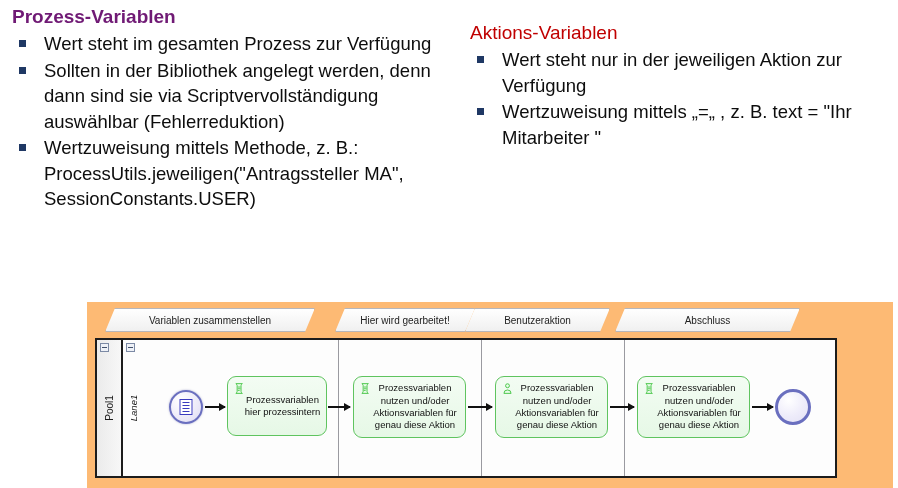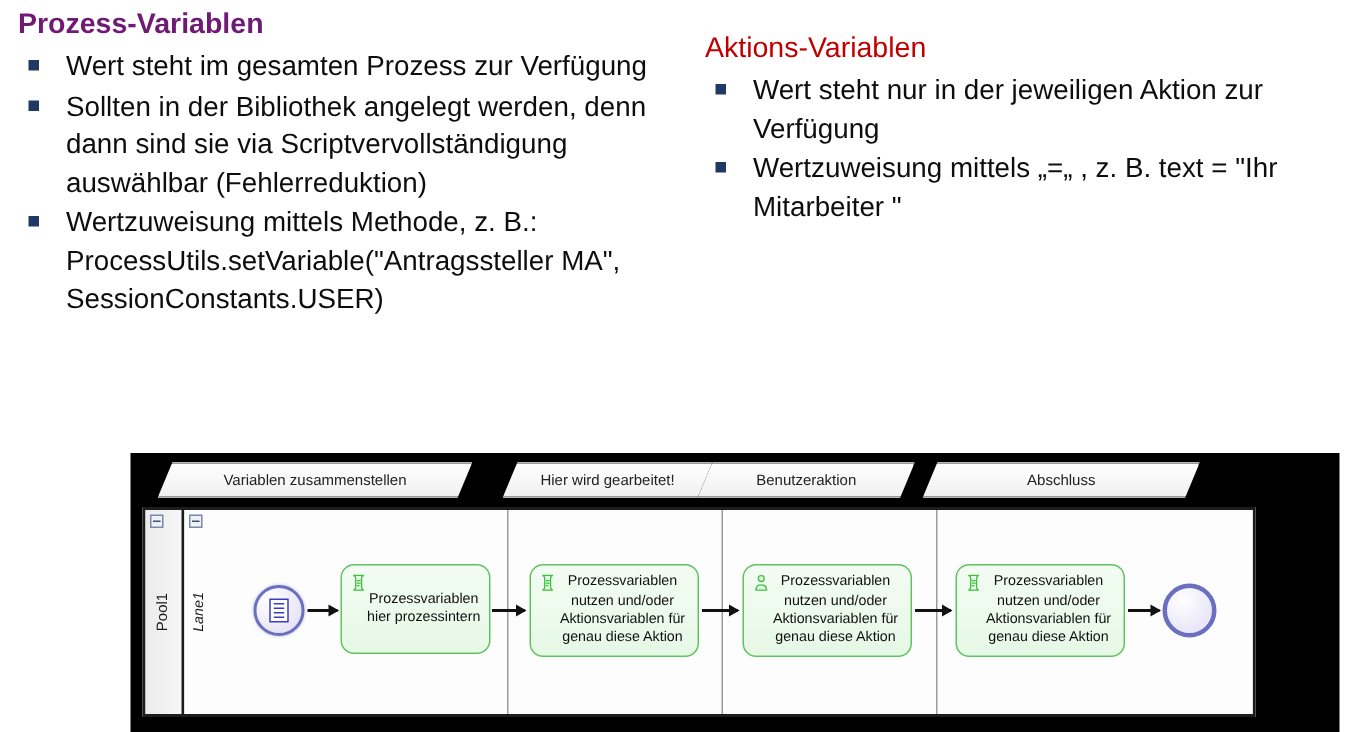--- a/index.html
+++ b/index.html
@@ -65,21 +65,21 @@
   }
   .li-text { display: block; }
 
   
   .bpmn {
     position: absolute;
     left: 87px;
     top: 302px;
     width: 806px;
     height: 186px;
-    background: #000000;
+    background: #fdba74;
     box-sizing: border-box;
   }
   .phase-row {
     position: absolute;
     left: 0;
     top: 6px;
     height: 26px;
     width: 806px;
   }
   .phase {
@@ -267,21 +267,21 @@
       <li>
         <span class="bullet-mark"></span>
         <span class="li-text">Wert steht im gesamten Prozess zur Verfügung</span>
       </li>
       <li>
         <span class="bullet-mark"></span>
         <span class="li-text">Sollten in der Bibliothek angelegt werden, denn dann sind sie via Scriptvervollständigung auswählbar (Fehlerreduktion)</span>
       </li>
       <li>
         <span class="bullet-mark"></span>
-        <span class="li-text">Wertzuweisung mittels Methode, z. B.: ProcessUtils.setVariable("Antragssteller MA", SessionConstants.USER)</span>
+        <span class="li-text">Wertzuweisung mittels Methode, z. B.: ProcessUtils.jeweiligen("Antragssteller MA", SessionConstants.USER)</span>
       </li>
     </ul>
   </div>
 
   <div class="col col-right">
     <div class="col-title title-red">Aktions-Variablen</div>
     <ul class="bullets">
       <li>
         <span class="bullet-mark"></span>
         <span class="li-text">Wert steht nur in der jeweiligen Aktion zur Verfügung</span>

